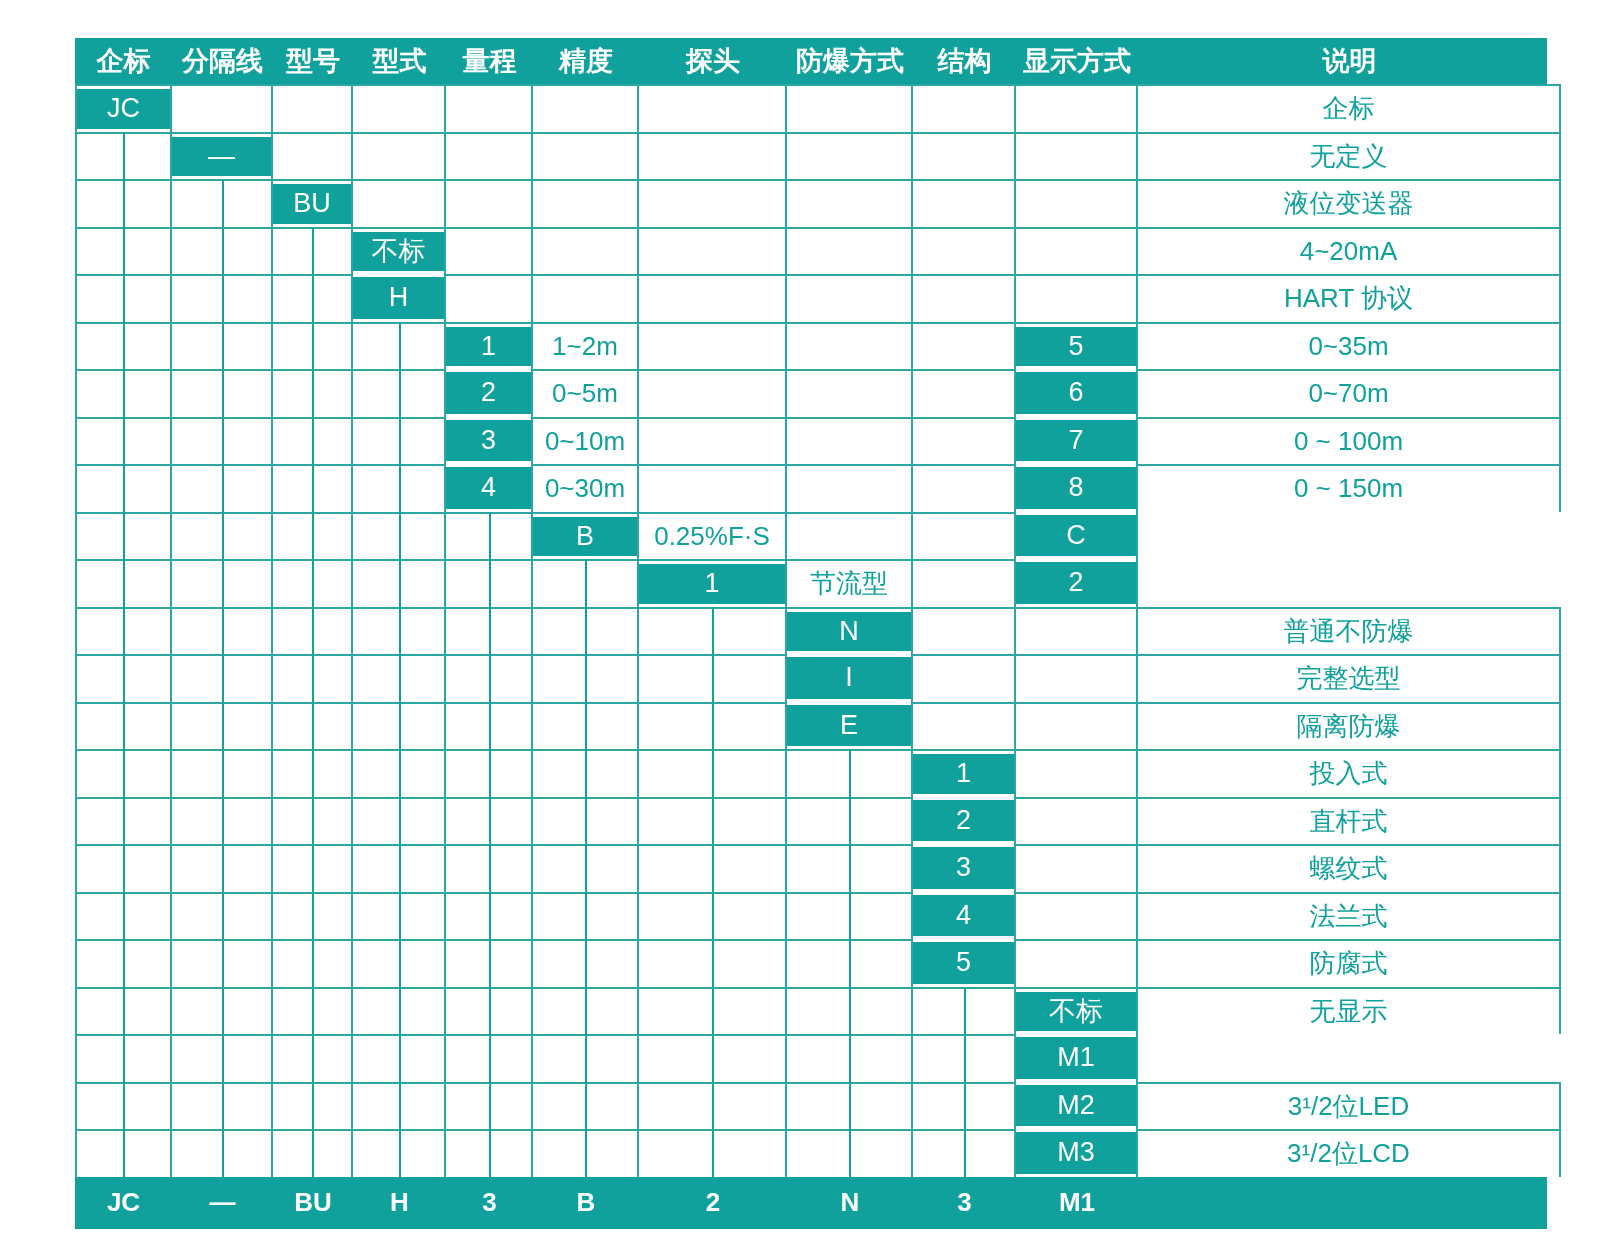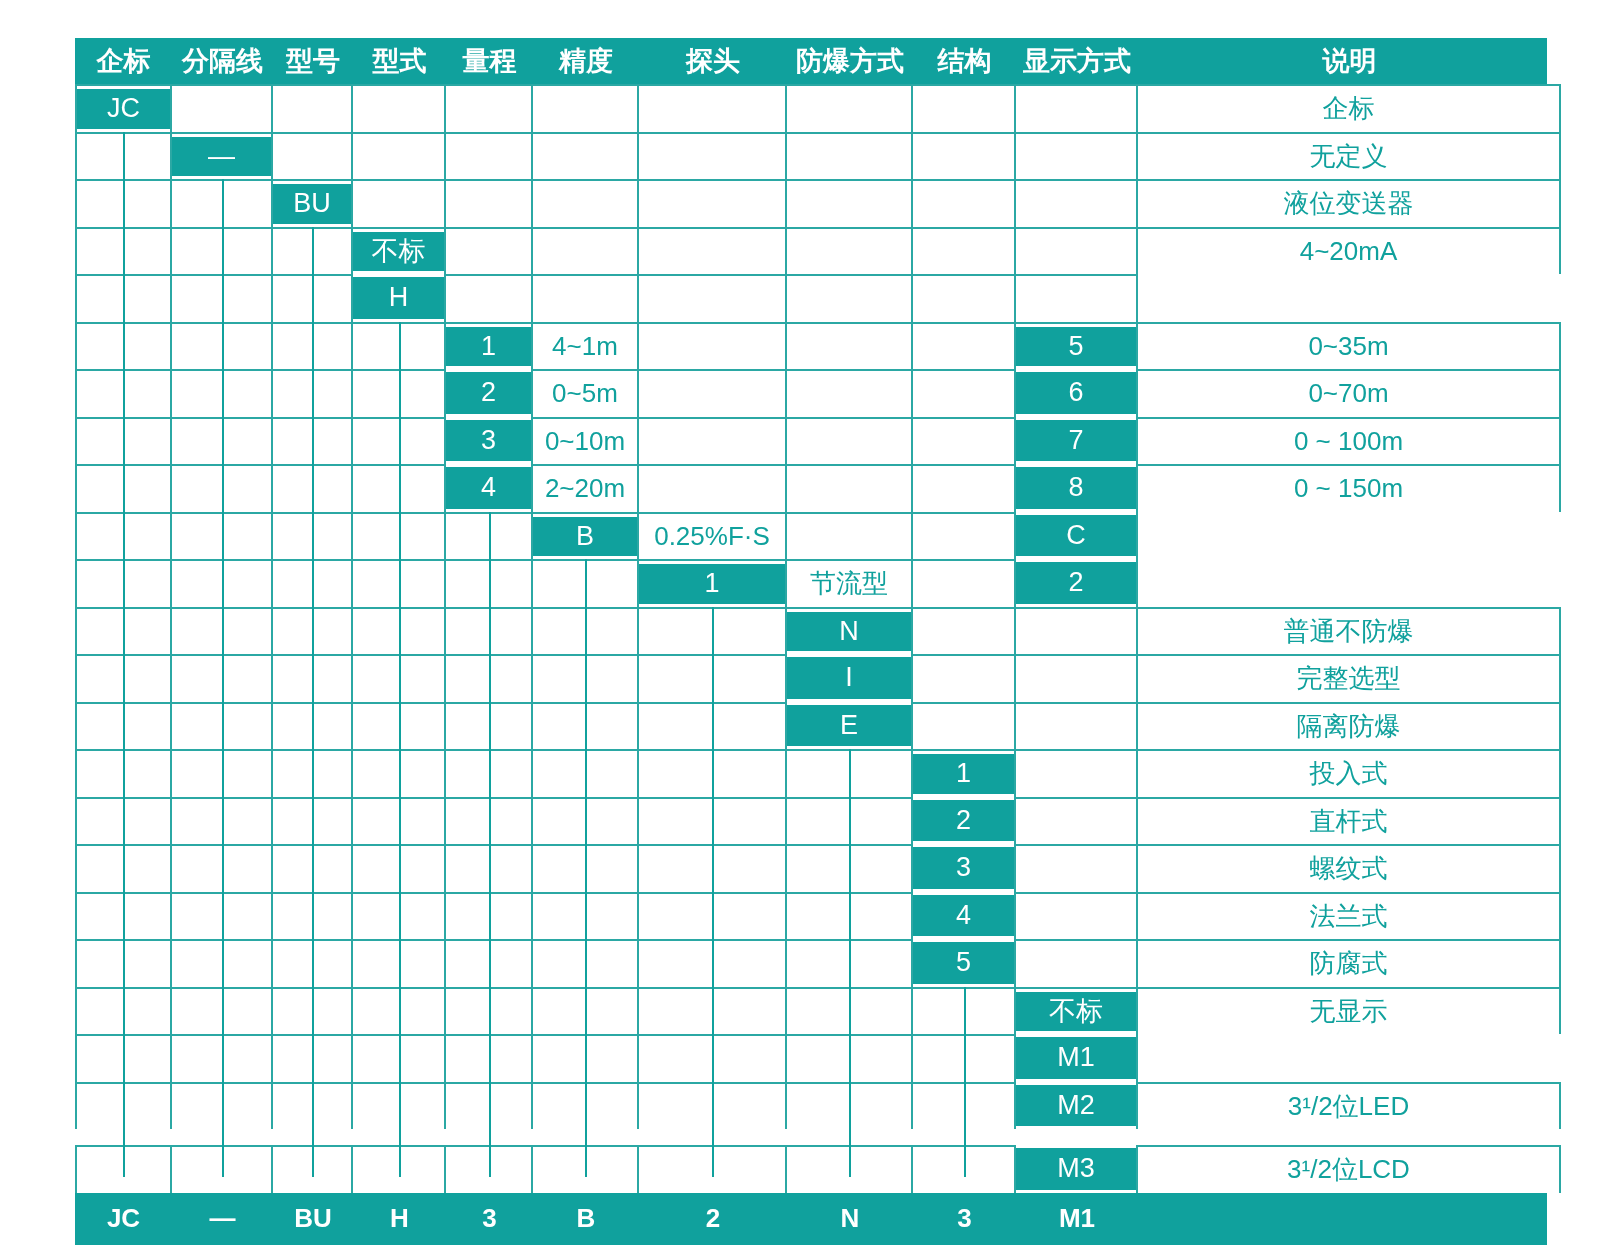--- a/index.html
+++ b/index.html
@@ -131,31 +131,34 @@
           <div class="cell bt"></div>
           <div class="cell">
             <div class="codebox">H</div>
           </div>
           <div class="cell bt"></div>
           <div class="cell bt"></div>
           <div class="cell bt"></div>
           <div class="cell bt"></div>
           <div class="cell bt"></div>
           <div class="cell bt"></div>
+          <div class="cell bt">
+            <div class="desc">HART 协议</div>
+          </div>
         </div>
         <div class="brow" style="grid-template-columns: 97px 101px 80px 93px 87px 106px 148px 126px 103px 122px 423px;">
           <div class="cell first bt"></div>
           <div class="cell bt"></div>
           <div class="cell bt"></div>
           <div class="cell bt"></div>
           <div class="cell bt">
             <div class="codebox">1</div>
           </div>
           <div class="cell bt">
-            <div class="note">4~1m</div>
+            <div class="note">1~2m</div>
           </div>
           <div class="cell bt"></div>
           <div class="cell bt"></div>
           <div class="cell bt"></div>
           <div class="cell bt">
             <div class="codebox">5</div>
           </div>
           <div class="cell bt">
             <div class="desc">0~35m</div>
           </div>
@@ -204,21 +207,21 @@
         </div>
         <div class="brow" style="grid-template-columns: 97px 101px 80px 93px 87px 106px 148px 126px 103px 122px 423px;">
           <div class="cell first bt"></div>
           <div class="cell bt"></div>
           <div class="cell bt"></div>
           <div class="cell bt"></div>
           <div class="cell">
             <div class="codebox">4</div>
           </div>
           <div class="cell bt">
-            <div class="note">2~20m</div>
+            <div class="note">0~30m</div>
           </div>
           <div class="cell bt"></div>
           <div class="cell bt"></div>
           <div class="cell bt"></div>
           <div class="cell">
             <div class="codebox">8</div>
           </div>
           <div class="cell bt">
             <div class="desc">0 ~ 150m</div>
           </div>
@@ -436,21 +439,21 @@
           <div class="cell bt"></div>
           <div class="cell bt"></div>
           <div class="cell bt"></div>
           <div class="cell">
             <div class="codebox">M2</div>
           </div>
           <div class="cell bt">
             <div class="desc">3¹/2位LED</div>
           </div>
         </div>
-        <div class="brow" style="grid-template-columns: 97px 101px 80px 93px 87px 106px 148px 126px 103px 122px 423px; margin-top: 16px;">
+        <div class="brow" style="grid-template-columns: 97px 101px 80px 93px 87px 106px 148px 126px 103px 122px 423px;">
           <div class="cell first bt"></div>
           <div class="cell bt"></div>
           <div class="cell bt"></div>
           <div class="cell bt"></div>
           <div class="cell bt"></div>
           <div class="cell bt"></div>
           <div class="cell bt"></div>
           <div class="cell bt"></div>
           <div class="cell bt"></div>
           <div class="cell">

